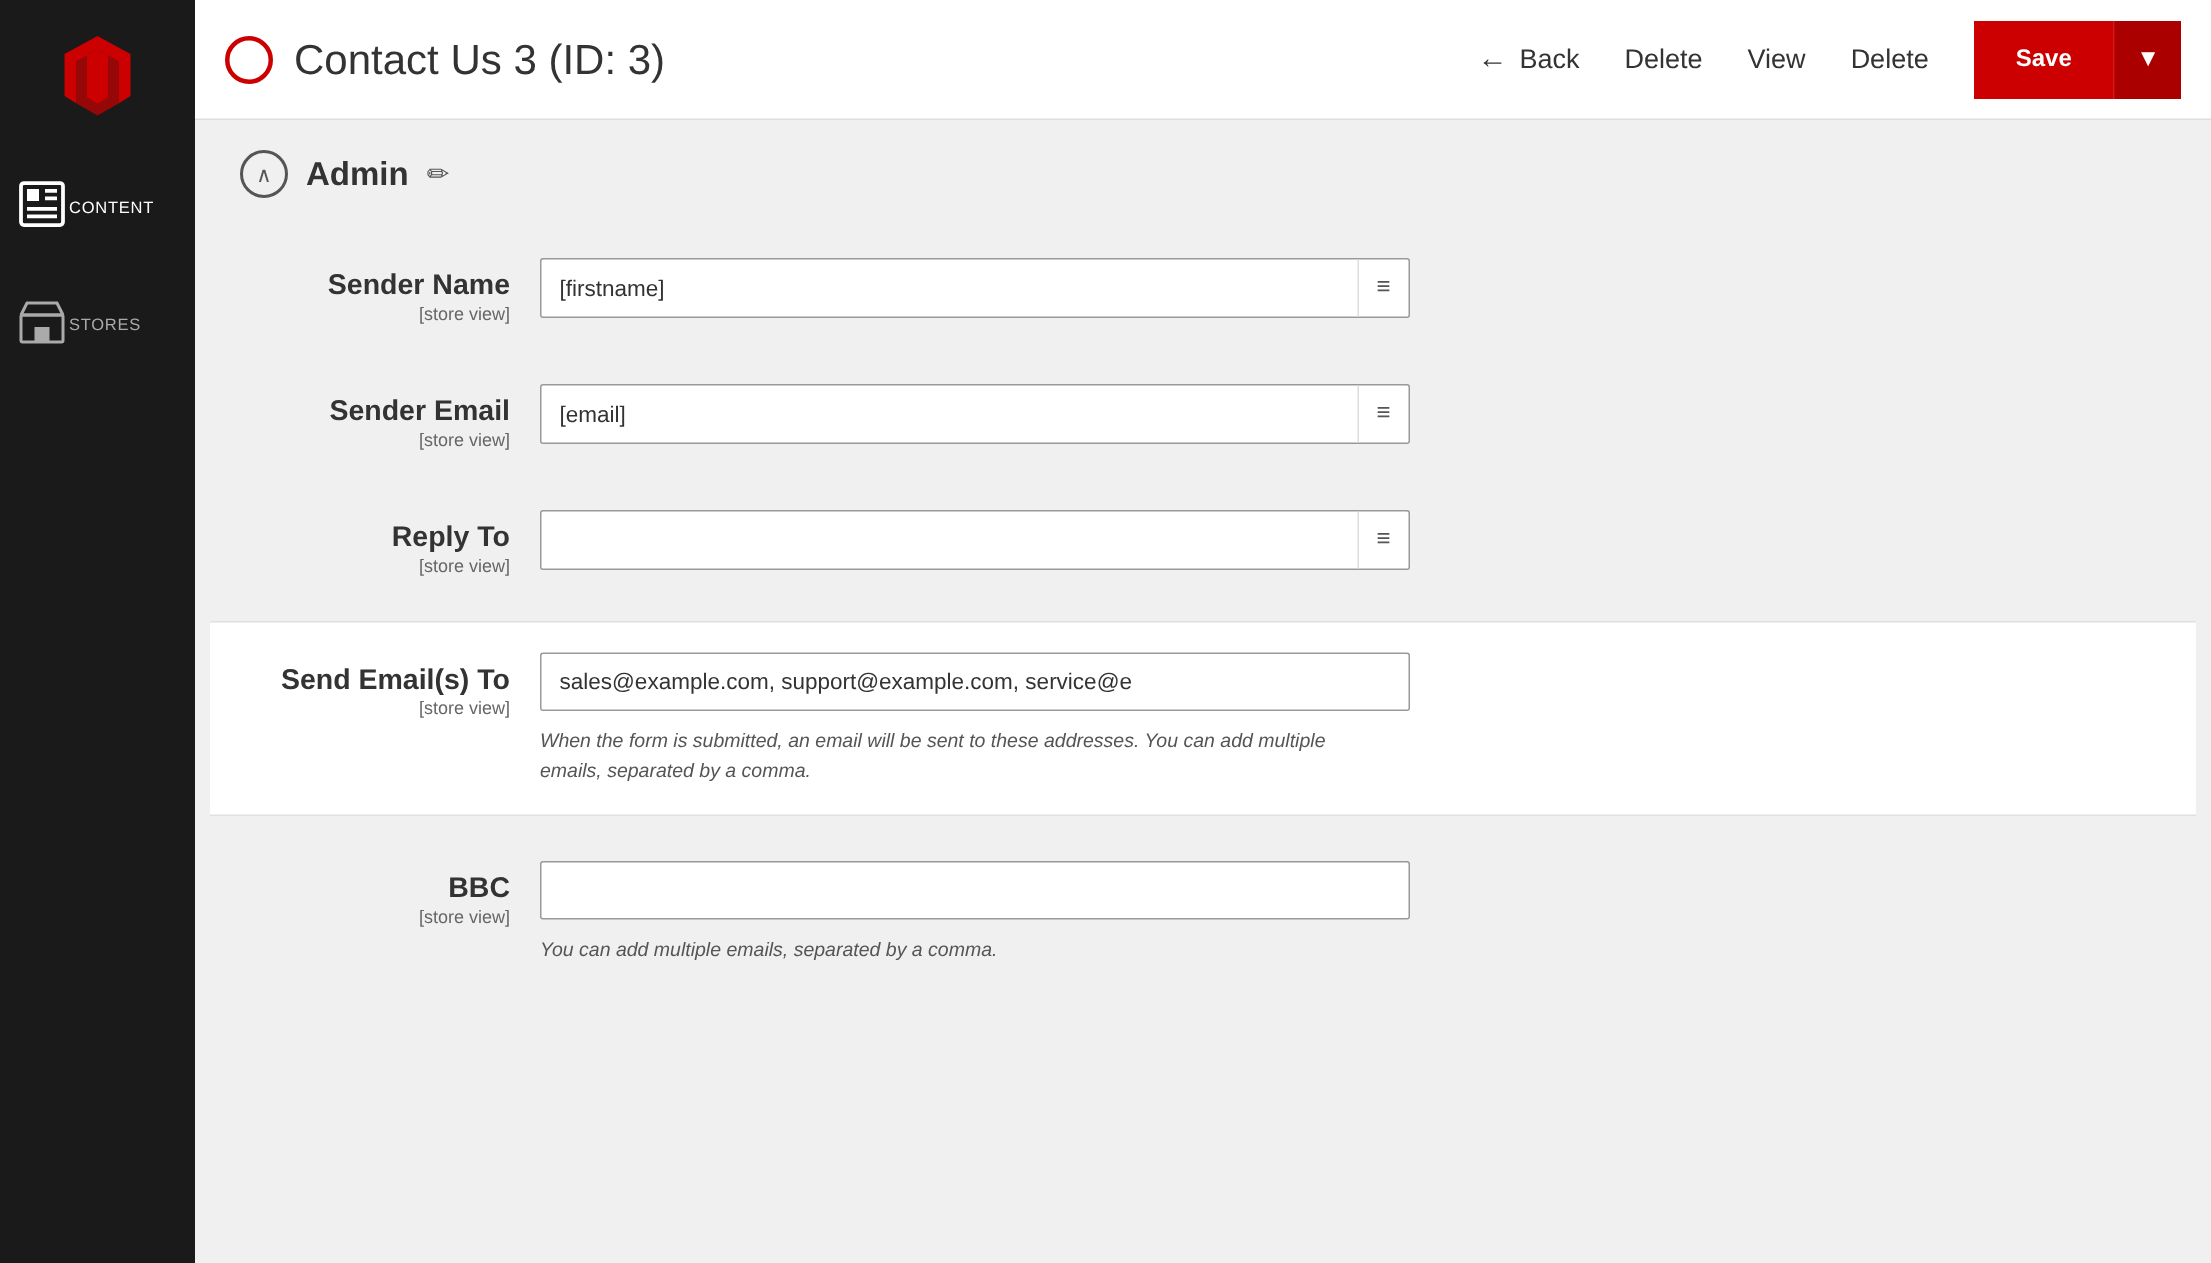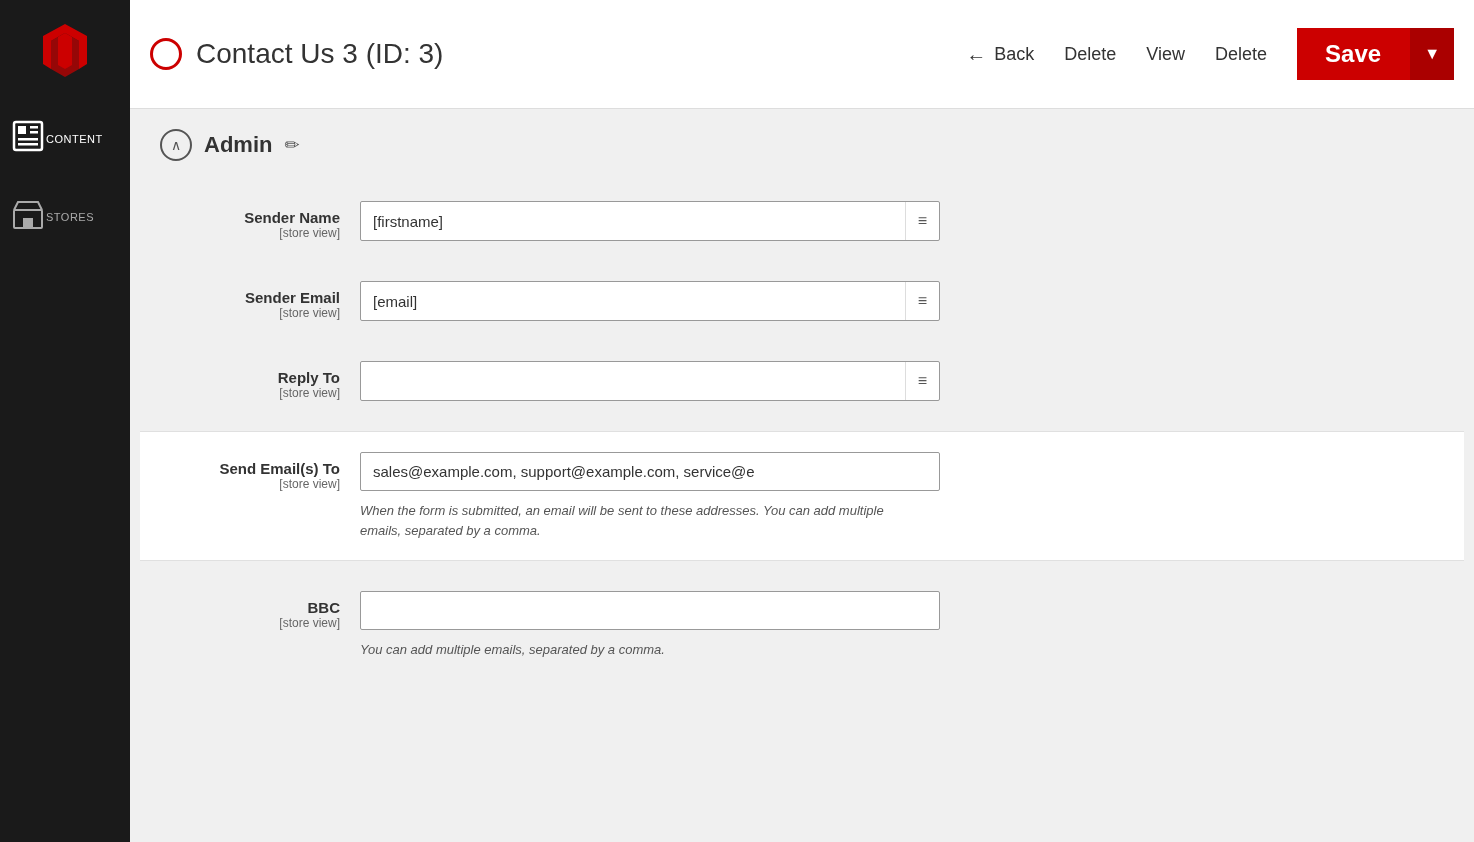--- a/index.html
+++ b/index.html
@@ -59,21 +59,21 @@
       background: #f0f0f0;
     }
 
     
     .header {
       background: #fff;
       border-bottom: 1px solid #ddd;
       display: flex;
       align-items: center;
       padding: 0 20px;
-      height: 109px;
+      height: 80px;
       flex-shrink: 0;
     }
     .header-status-icon {
       width: 32px;
       height: 32px;
       border: 3px solid #cc0000;
       border-radius: 50%;
       margin-right: 14px;
       flex-shrink: 0;
     }
@@ -105,21 +105,21 @@
     .save-btn-group {
       display: flex;
       align-items: stretch;
       height: 52px;
     }
     .save-btn {
       background: #cc0000;
       color: #fff;
       border: none;
       padding: 0 28px;
-      font-size: 24px;
+      font-size: 16px;
       font-weight: 600;
       cursor: pointer;
     }
     .save-dropdown-btn {
       background: #aa0000;
       color: #fff;
       border: none;
       border-left: 1px solid #cc0000;
       padding: 0 14px;
       cursor: pointer;
@@ -182,21 +182,21 @@
     }
     .form-label {
       width: 200px;
       text-align: right;
       padding-right: 20px;
       padding-top: 8px;
       flex-shrink: 0;
     }
     .form-label-main {
       font-weight: 700;
-      font-size: 15px;
+      font-size: 19px;
       color: #333;
       display: block;
     }
     .form-label-sub {
       font-size: 12px;
       color: #666;
       display: block;
     }
     .form-field {
       flex: 1;

